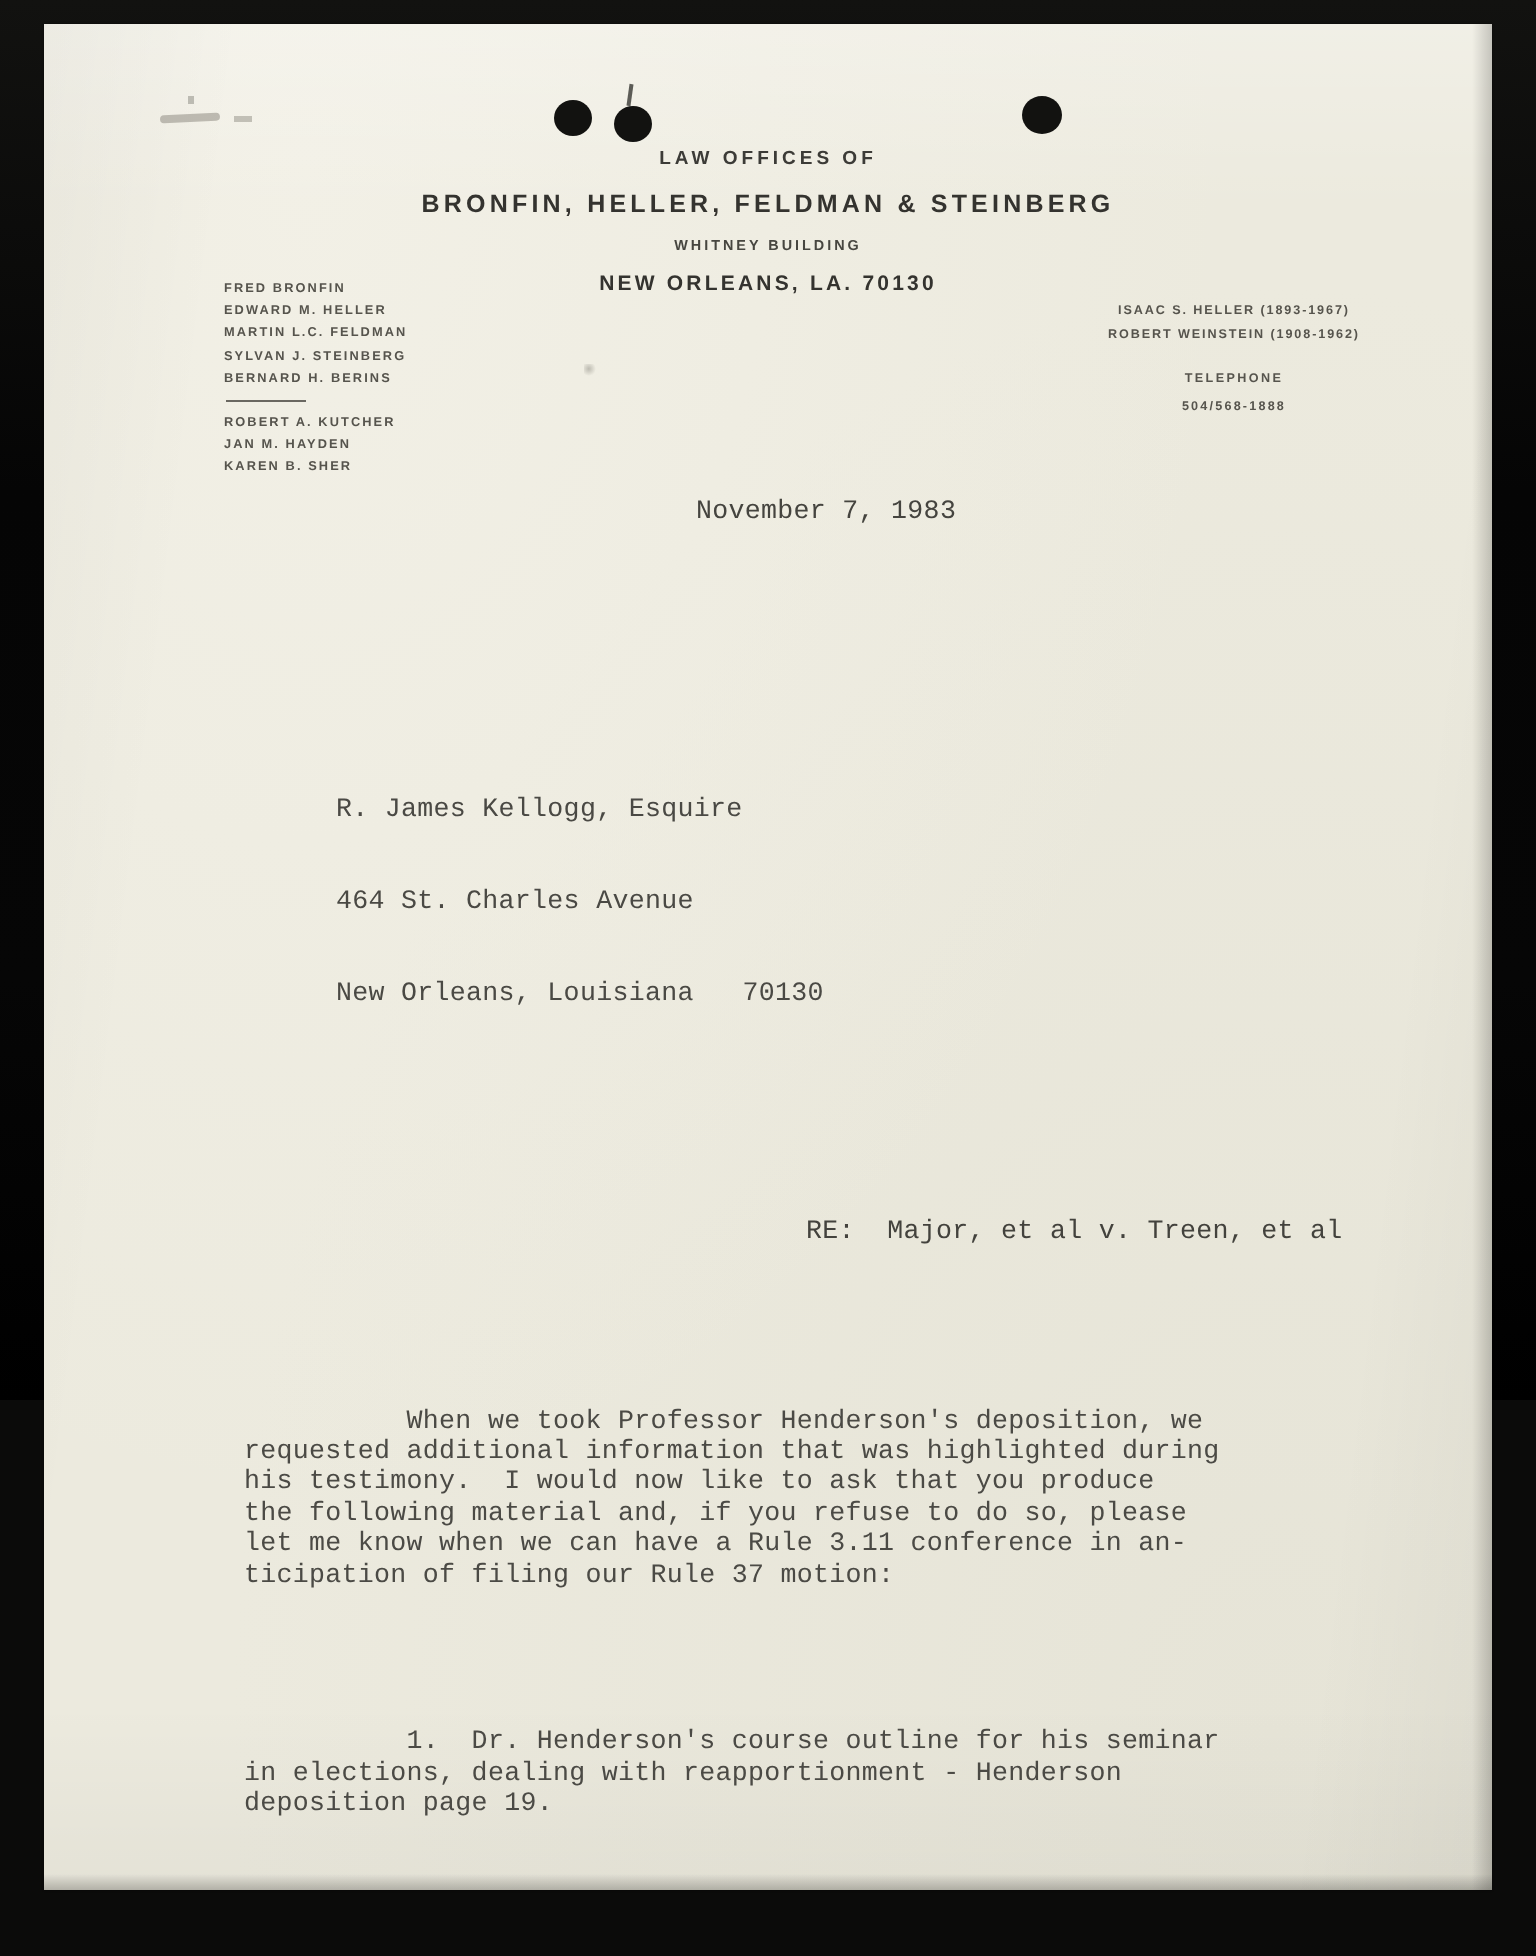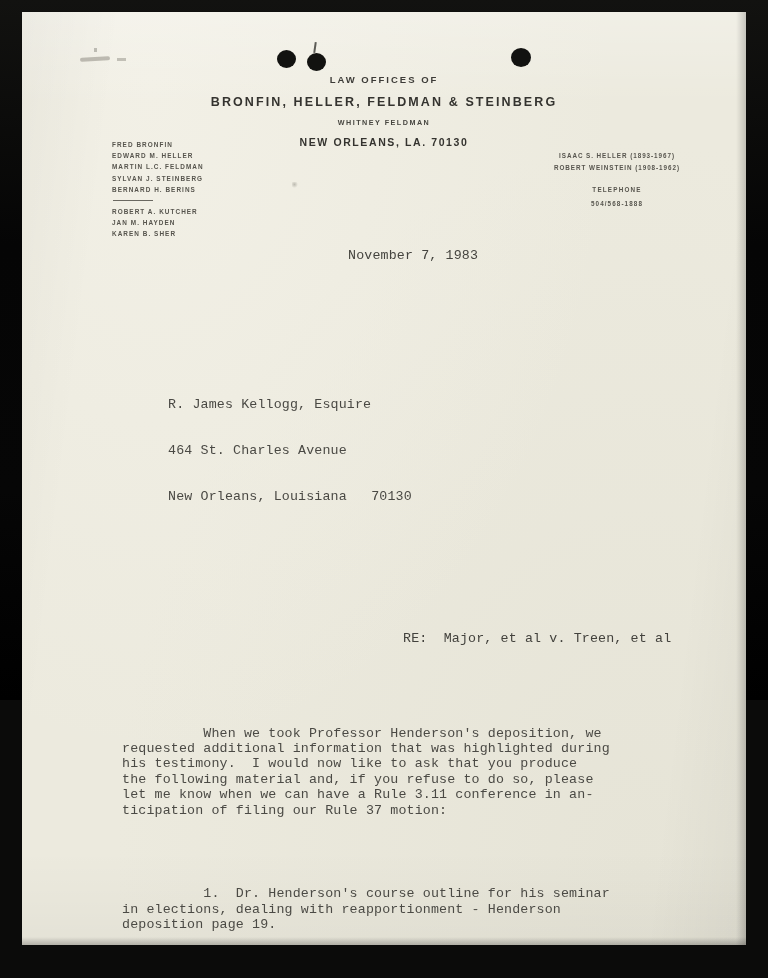--- a/index.html
+++ b/index.html
@@ -200,21 +200,21 @@
   .typed .date-line {
     margin-left: 226px;
     color: #45443f;
   }
   .addr-block {
     margin-top: 56px;
     color: #4a4944;
     margin-left: 46px;
   }
   .re-line {
-    margin-top: 49px;
+    margin-top: 26px;
     margin-left: 281px;
     color: #43423d;
   }
   .salutation {
     margin-top: 25px;
     color: #4e4d47;
   }
   .para {
     margin-top: 18px;
     color: #4b4a45;
@@ -237,21 +237,21 @@
     <div class="punch-tail"></div>
     <div class="punch-mark punch-c"></div>
     <div class="corner-smudge"></div>
     <div class="corner-smudge-2"></div>
     <div class="corner-speck"></div>
     <div class="mid-speck"></div>
 
     <div class="letterhead">
       <div class="lh-line-1">LAW OFFICES OF</div>
       <div class="lh-line-2">BRONFIN, HELLER, FELDMAN &amp; STEINBERG</div>
-      <div class="lh-line-3">WHITNEY FELDMAN</div>
+      <div class="lh-line-3">WHITNEY BUILDING</div>
       <div class="lh-line-4">NEW ORLEANS, LA. 70130</div>
     </div>
 
     <div class="names-left">
       <div>FRED BRONFIN</div>
       <div>EDWARD M. HELLER</div>
       <div>MARTIN L.C. FELDMAN</div>
       <div>SYLVAN J. STEINBERG</div>
       <div>BERNARD H. BERINS</div>
       <div class="rule"></div>

